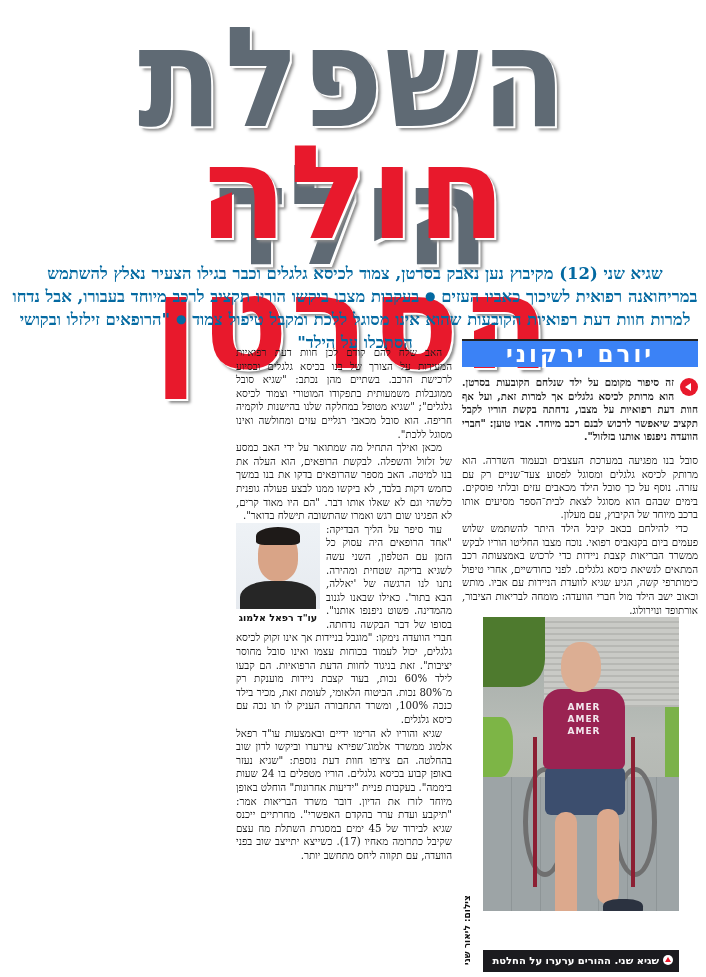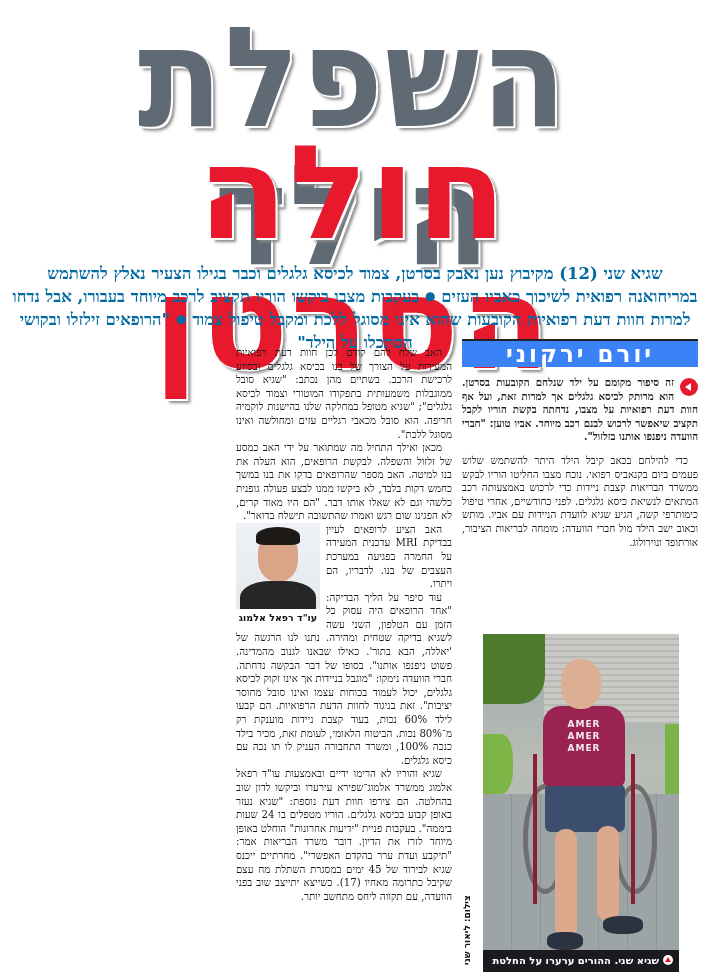--- a/index.html
+++ b/index.html
@@ -69,21 +69,21 @@
   }
   .portrait .body {
     position: absolute; left: 4px; top: 58px; width: 76px; height: 40px; border-radius: 40% 40% 0 0;
     background: #262626;
   }
   .portrait-caption {
     font-family: "DejaVu Sans", "Liberation Sans", sans-serif; font-weight: bold;
     font-size: 9.5px; text-align: center; direction: rtl; padding-top: 2px; color: #111;
   }
   .photo {
-    position: absolute; top: 634px; left: 483px; width: 196px; height: 333px; overflow: hidden;
+    position: absolute; top: 617px; left: 483px; width: 196px; height: 294px; overflow: hidden;
     background: linear-gradient(180deg, #9fa8a4 0%, #b9bdb8 40%, #a9aca6 100%);
   }
   .photo .wall { position: absolute; right: 0; top: 0; width: 135px; height: 90px; background: repeating-linear-gradient(180deg, #c9cac6 0 4px, #b7b8b4 4px 6px); }
   .photo .bush { position: absolute; left: 0; top: 0; width: 62px; height: 70px; background: #4e7a2e; border-radius: 0 0 40% 0; }
   .photo .bush2 { position: absolute; left: 0; top: 100px; width: 30px; height: 60px; background: #7db546; border-radius: 0 40% 40% 0; }
   .photo .grass { position: absolute; right: 0; top: 90px; width: 14px; height: 70px; background: #7bb24a; }
   .photo .paving { position: absolute; left: 0; right: 0; top: 160px; bottom: 0; background: repeating-linear-gradient(90deg, #9da4a6 0 28px, #8e9597 28px 29px); }
   .photo .wheel { position: absolute; width: 34px; height: 100px; border: 5px solid #6f6f6f; border-radius: 50%; }
   .photo .kid-head { position: absolute; left: 78px; top: 25px; width: 40px; height: 50px; border-radius: 45%; background: #dcae93; }
   .photo .shirt { position: absolute; left: 60px; top: 72px; width: 82px; height: 80px; background: #9a2352; border-radius: 18px 18px 6px 6px; }
@@ -130,36 +130,36 @@
 </div>
 
 <div class="byline-bar">יורם ירקוני</div>
 
 <div class="col col-right">
   <p class="lead">
     <span class="arrow-badge"></span>
     <span>זה סיפור מקומם על ילד שנלחם הקובעות בסרטן. הוא מרותק לכיסא גלגלים אך למרות זאת, ועל אף חוות דעת רפואיות על מצבו, נדחתה בקשת הוריו לקבל תקציב שיאפשר לרכוש לבנם רכב מיוחד. אביו טוען: "חברי הוועדה ניפנפו אותנו בזלזול".</span>
   </p>
   <div class="gap"></div>
+  <p class="noindent">סובל בנו מפגיעה במערכת העצבים ובעמוד השדרה. הוא מרותק לכיסא גלגלים ומסוגל לפסוע צעד־שניים רק עם עזרה. נוסף על כך סובל הילד מכאבים עזים ובלתי פוסקים. בימים שבהם הוא מסוגל לצאת לבית־הספר מסיעים אותו ברכב מיוחד של הקיבוץ, עם מעלון.</p>
   <p>כדי להילחם בכאב קיבל הילד היתר להשתמש שלוש פעמים ביום בקנאביס רפואי. נוכח מצבו החליטו הוריו לבקש ממשרד הבריאות קצבת ניידות כדי לרכוש באמצעותה רכב המתאים לנשיאת כיסא גלגלים. לפני כחודשיים, אחרי טיפול כימותרפי קשה, הגיע שגיא לוועדת הניידות עם אביו. מותש וכאוב ישב הילד מול חברי הוועדה: מומחה לבריאות הציבור, אורתופד ונוירולוג.</p>
 </div>
 
 <div class="col col-mid">
   <p>האב שלח להם קודם לכן חוות דעת רפואיות המעידות על הצורך של בנו בכיסא גלגלים ובסיוע לרכישת הרכב. בשתיים מהן נכתב: "שגיא סובל ממוגבלות משמעותית בתפקודו המוטורי וצמוד לכיסא גלגלים"; "שגיא מטופל במחלקה שלנו בהישנות לוקמיה חריפה. הוא סובל מכאבי רגליים עזים ומחולשה ואינו מסוגל ללכת".</p>
   <p>מכאן ואילך התחיל מה שמתואר על ידי האב כמסע של זלזול והשפלה. לבקשת הרופאים, הוא העלה את בנו למיטה. האב מספר שהרופאים בדקו את בנו במשך כחמש דקות בלבד, לא ביקשו ממנו לבצע פעולה גופנית כלשהי וגם לא שאלו אותו דבר. "הם היו מאוד קרים, לא הפגינו שום רגש ואמרו שהתשובה תישלח בדואר".</p>
   <p>
     <span class="portrait-wrap">
       <span class="portrait" style="display:block">
         <span class="body"></span>
         <span class="head"></span>
         <span class="hair"></span>
       </span>
       <span class="portrait-caption" style="display:block">עו"ד רפאל אלמוג</span>
     </span>
-    <span>האב הציע לרופאים לעיין בבדיקת MRI עדכנית המעידה על החמרה בפגיעה במערכת העצבים של בנו. לדבריו, הם ויתרו.</span>
   </p>
   <p>עוד סיפר על הליך הבדיקה: "אחד הרופאים היה עסוק כל הזמן עם הטלפון, השני עשה לשגיא בדיקה שטחית ומהירה. נתנו לנו הרגשה של 'יאללה, הבא בתור'. כאילו שבאנו לגנוב מהמדינה. פשוט ניפנפו אותנו". בסופו של דבר הבקשה נדחתה. חברי הוועדה נימקו: "מוגבל בניידות אך אינו זקוק לכיסא גלגלים, יכול לעמוד בכוחות עצמו ואינו סובל מחוסר יציבות". זאת בניגוד לחוות הדעת הרפואיות. הם קבעו לילד 60% נכות, בעוד קצבת ניידות מוענקת רק מ־80% נכות. הביטוח הלאומי, לעומת זאת, מכיר בילד כנכה 100%, ומשרד התחבורה העניק לו תו נכה עם כיסא גלגלים.</p>
   <p>שגיא והוריו לא הרימו ידיים ובאמצעות עו"ד רפאל אלמוג ממשרד אלמוג־שפירא עירערו וביקשו לדון שוב בהחלטה. הם צירפו חוות דעת נוספת: "שגיא נעזר באופן קבוע בכיסא גלגלים. הוריו מטפלים בו 24 שעות ביממה". בעקבות פניית "ידיעות אחרונות" הוחלט באופן מיוחד לזרז את הדיון. דובר משרד הבריאות אמר: "תיקבע ועדת ערר בהקדם האפשרי". מחרתיים ייכנס שגיא לבירוד של 45 ימים במסגרת השתלת מח עצם שקיבל כתרומה מאחיו (17). כשייצא יתייצב שוב בפני הוועדה, עם תקווה ליחס מתחשב יותר.</p>
 </div>
 
 <div class="photo">
   <div class="wall"></div>
   <div class="bush"></div>
   <div class="bush2"></div>
   <div class="grass"></div>

